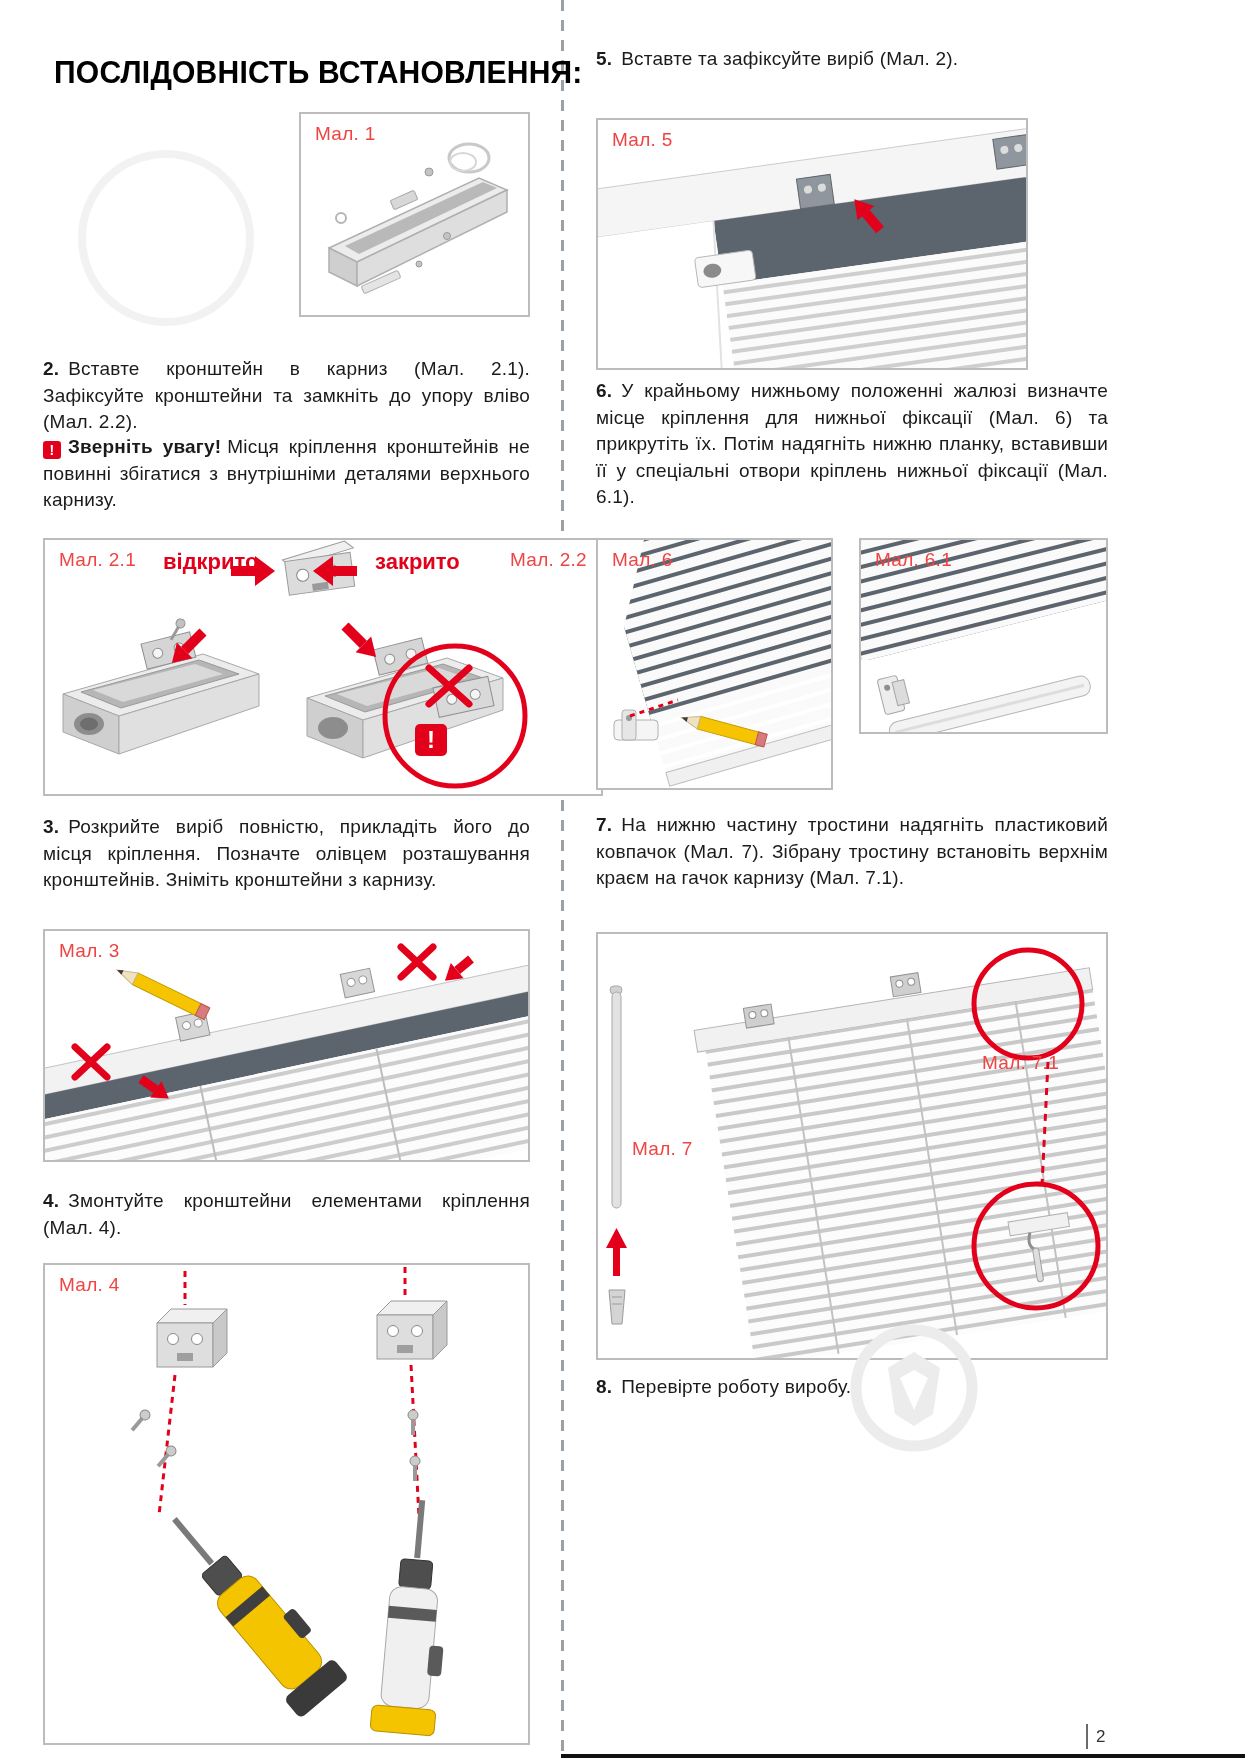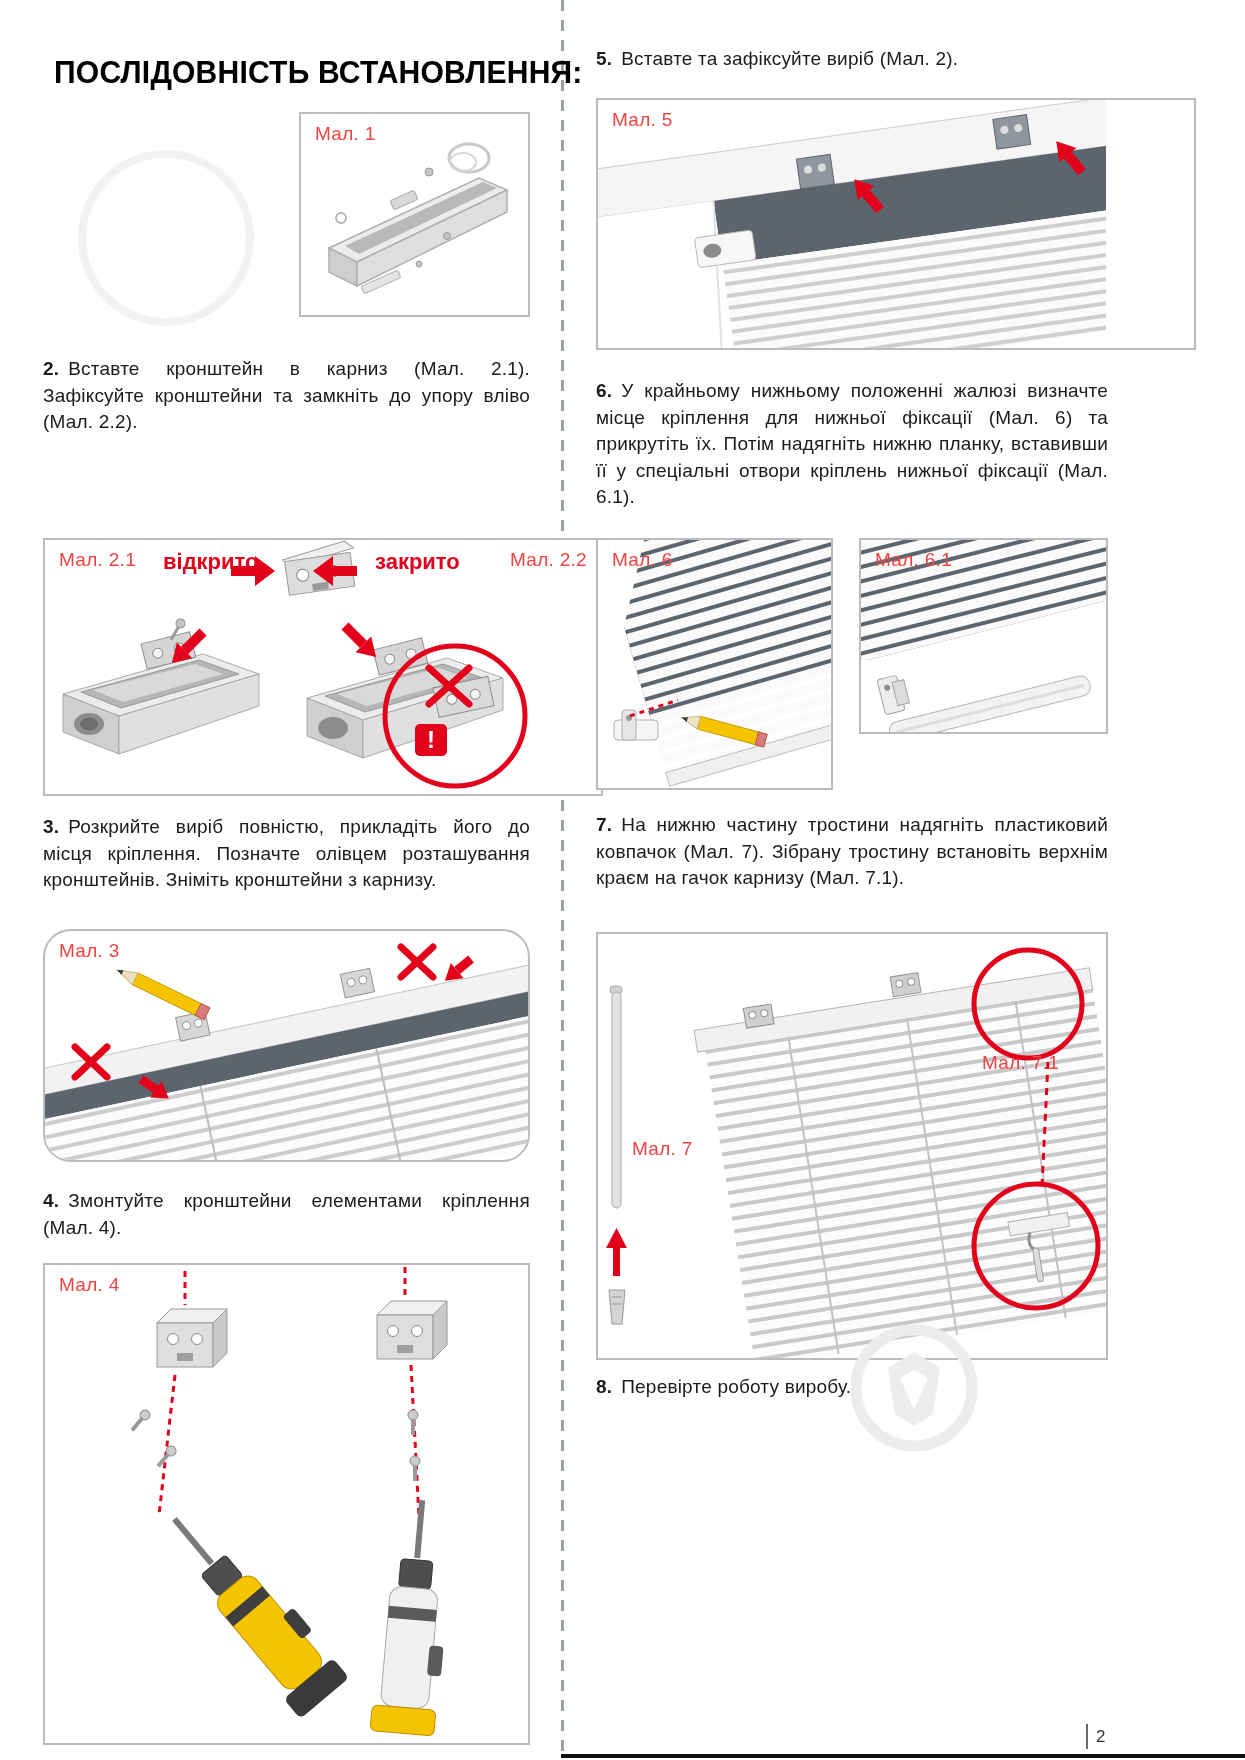--- a/index.html
+++ b/index.html
@@ -68,20 +68,23 @@
         </g>
       <circle cx="40" cy="104" r="5" fill="none" stroke="#b5b5b5" stroke-width="2"></circle>
       <circle cx="118" cy="150" r="3" fill="#c4c4c4" stroke="#9a9a9a"></circle>
     </svg>
     <span class="figlabel">Мал. 1</span>
   </div>
 
   <p class="step" style="left:35px; top:356px; width:487px;">
     <b class="num">2.</b><span>Вставте кронштейн в карниз (Мал. 2.1). Зафіксуйте кронштейни та замкніть до упору вліво (Мал. 2.2).</span>
   </p>
+  <p class="step" style="left:35px; top:434px; width:487px;">
+    <span class="warn-icon">!</span><b class="warn-label">Зверніть увагу!</b><span>Місця кріплення кронштейнів не повинні збігатися з внутрішніми деталями верхнього карнизу.</span>
+  </p>
 
   <div class="figbox" style="left:35px; top:538px; width:560px; height:258px;">
     <svg width="483" height="254" viewBox="0 0 483 254">
 
       <g transform="translate(236,10) rotate(-8)">
         <polygon points="0,10 64,0 72,8 8,18" fill="#f0f0f0" stroke="#9a9a9a"></polygon>
         <rect x="2" y="12" width="66" height="34" fill="#dcdcdc" stroke="#9a9a9a"></rect>
         <circle cx="18" cy="28" r="6" fill="#fff" stroke="#8a8a8a"></circle>
         <circle cx="48" cy="28" r="6" fill="#fff" stroke="#8a8a8a"></circle>
         <rect x="26" y="38" width="16" height="7" fill="#9a9a9a"></rect>
@@ -148,21 +151,21 @@
     <span class="redlabel" style="left:118px;">відкрито</span>
     <span class="redlabel" style="left:330px;">закрито</span>
     <span class="figlabel right">Мал. 2.2</span>
     <div class="exclam" style="left:370px; top:184px;">!</div>
   </div>
 
   <p class="step" style="left:35px; top:814px; width:487px;">
     <b class="num">3.</b><span>Розкрийте виріб повністю, прикладіть його до місця кріплення. Позначте олівцем розташування кронштейнів. Зніміть кронштейни з карнизу.</span>
   </p>
 
-  <div class="figbox" style="left:35px; top:929px; width:487px; height:233px;border-radius:28px;">
+  <div class="figbox" style="left:35px; top:929px; width:487px; height:233px;">
     <svg width="483" height="229" viewBox="0 0 483 229">
       <defs>
         <pattern id="sl3" width="16" height="13" patternUnits="userSpaceOnUse">
           <rect width="16" height="13" fill="#fcfcfc"></rect>
             <rect y="9" width="16" height="4" fill="#cdcdcd"></rect>
         </pattern>
       </defs>
       <g transform="rotate(-12 243 120)">
         <rect x="-40" y="86" width="600" height="26" fill="#f2f2f2" stroke="#c2c2c2"></rect>
         <rect x="-40" y="112" width="600" height="24" fill="#5c646e"></rect>
@@ -272,21 +275,21 @@
         <rect x="-32" y="148" width="64" height="26" rx="6" fill="#f5c400" stroke="#b98f00"></rect>
       </g>
     </svg>
     <span class="figlabel">Мал. 4</span>
   </div>
 
   <p class="step" style="left:588px; top:46px; width:512px;">
     <b class="num">5.</b><span>Вставте та зафіксуйте виріб (Мал. 2).</span>
   </p>
 
-  <div class="figbox" style="left:588px; top:98px; width:600px; height:252px;">
+  <div class="figbox" style="left:588px; top:118px; width:432px; height:252px;">
     <svg width="508" height="248" viewBox="0 0 508 248">
       <defs>
         <pattern id="sl5" width="16" height="12" patternUnits="userSpaceOnUse">
           <rect width="16" height="12" fill="#fbfbfb"></rect>
             <rect y="8" width="16" height="4" fill="#cfcfcf"></rect>
         </pattern>
       </defs>
       <g transform="rotate(-8 254 124)">
         <rect x="-30" y="34" width="600" height="48" fill="#f5f5f5" stroke="#cccccc"></rect>
         <rect x="120" y="82" width="460" height="64" fill="#5c646e"></rect>

